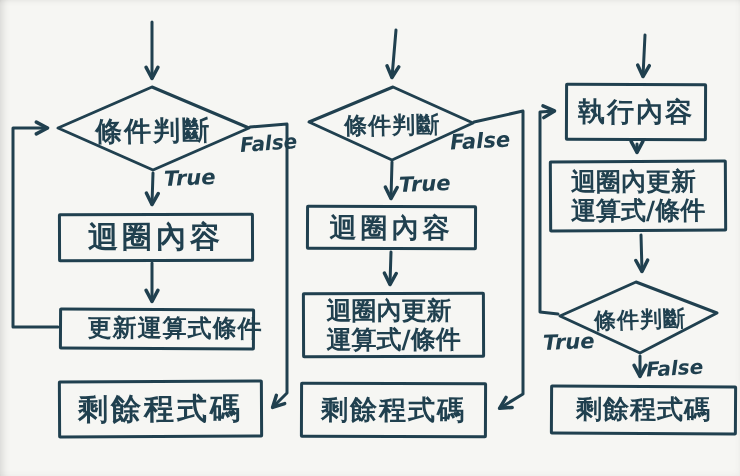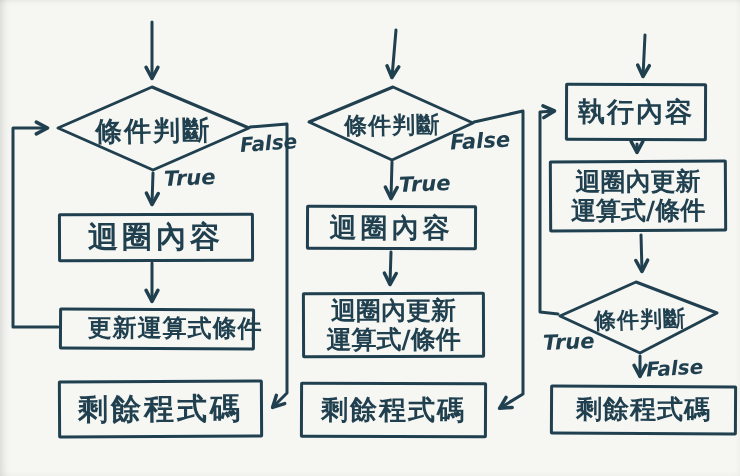--- a/index.html
+++ b/index.html
@@ -30,21 +30,20 @@
   }
   .box .lbl{
     font-weight:bold;
     white-space:nowrap;
     line-height:1.15;
     text-align:right;
   }
   .box .lbl2{
     font-weight:bold;
     line-height:1.18;
-    text-align:center;
     display:flex;flex-direction:column;
   }
   .dlabel{
     position:absolute;
     font-weight:bold;
     text-align:center;
     white-space:nowrap;
     transform:rotate(var(--rot,0deg));
   }
   .tf{

